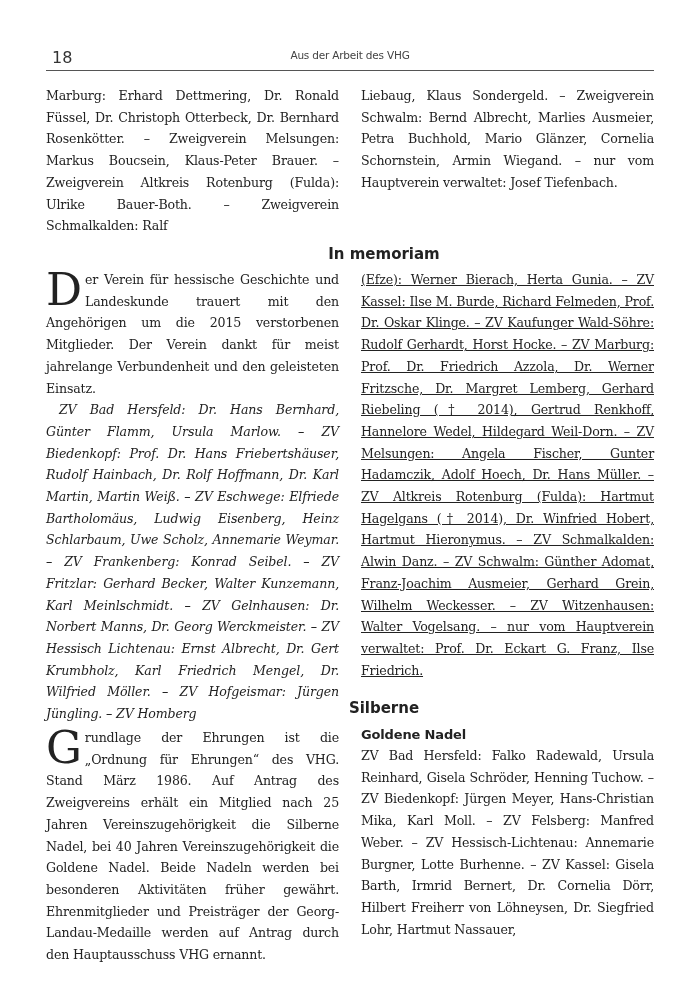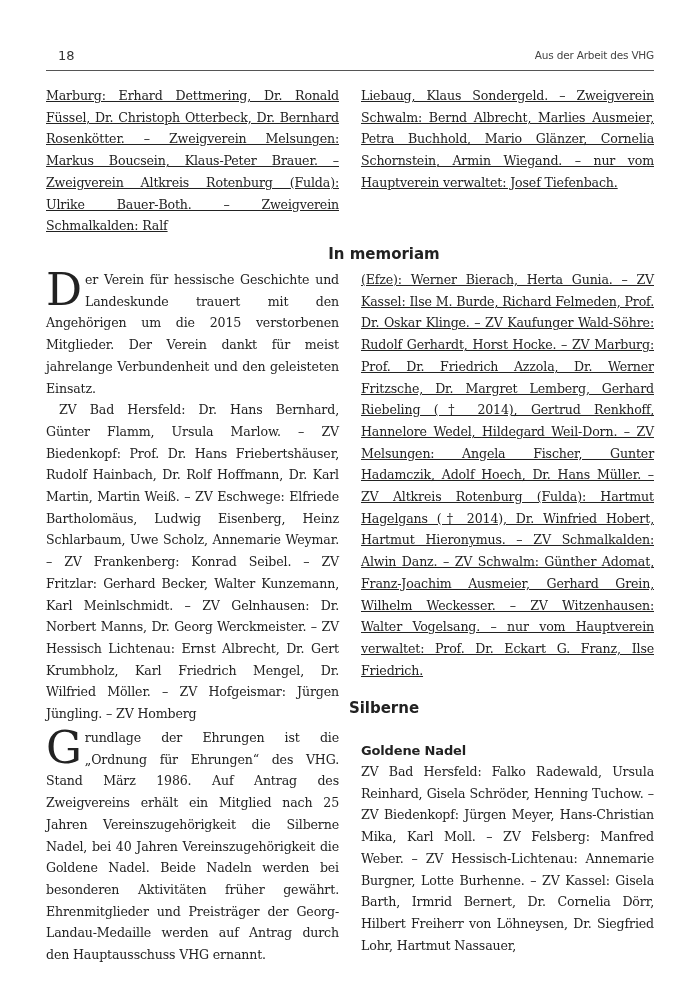--- a/index.html
+++ b/index.html
@@ -1,54 +1,54 @@
 <!DOCTYPE html>
 <html><head>
 <meta charset="utf-8">
 <style>
   html, body { margin: 0; padding: 0; background: #ffffff; }
   body { width: 700px; height: 988px; position: relative; overflow: hidden; color: #222; }
   .running-head { position: absolute; left: 46px; top: 48px; width: 608px; height: 22px; border-bottom: 1.3px solid #555; }
-  .page-num { position: absolute; left: 12px; top: 0; font-family: "DejaVu Sans", sans-serif; font-size: 13px; color: #333; }
-  .head-title { position: absolute; left: 0; right: 0; top: 1px; text-align: right; font-family: "DejaVu Sans", sans-serif; font-size: 10.5px; color: #444; letter-spacing: -0.2px; }
+  .page-num { position: absolute; left: 6px; top: 0; font-family: "DejaVu Sans", sans-serif; font-size: 16px; color: #333; }
+  .head-title { position: absolute; left: 0; right: 0; top: 1px; text-align: center; font-family: "DejaVu Sans", sans-serif; font-size: 10.5px; color: #444; letter-spacing: -0.2px; }
   .col { position: absolute; width: 293px; font-family: "DejaVu Serif", serif; font-size: 12.6px; line-height: 21.7px; text-align: justify; color: #222; letter-spacing: -0.15px; }
   .col p { margin: 0; }
-  .col p.indent { text-indent: 13px; }
+  .col p.indent { text-indent: 13px; font-style: italic; }
   .col-left { left: 46px; }
   .col-right { left: 361px; }
   .section-heading { position: absolute; left: 0; width: 700px; text-align: center; font-family: "DejaVu Sans", sans-serif; font-weight: bold; font-size: 15px; color: #222; margin-left: 34px; }
   .dropcap { float: left; font-family: "DejaVu Serif", serif; font-size: 45px; line-height: 37px; margin: 2px 3px 0 0; color: #222; }
   .subheading { font-family: "DejaVu Sans", sans-serif; font-weight: bold; font-size: 13px; line-height: 21px; color: #222; text-align: left; }
 </style>
 </head>
 <body>
 
 <div class="running-head">
   <span class="page-num">18</span>
   <div class="head-title">Aus der Arbeit des VHG</div>
 </div>
 
-<div class="col col-left" style="top:85px;text-decoration:underline;">
+<div class="col col-left" style="top:85px;">
   <p>Marburg: Erhard Dettmering, Dr. Ronald Füssel, Dr. Christoph Otterbeck, Dr. Bernhard Rosenkötter. – Zweigverein Melsungen: Markus Boucsein, Klaus-Peter Brauer. – Zweigverein Altkreis Rotenburg (Fulda): Ulrike Bauer-Both. – Zweigverein Schmalkalden: Ralf</p>
 </div>
-<div class="col col-right" style="top:85px;text-decoration:underline;">
+<div class="col col-right" style="top:85px;">
   <p>Liebaug, Klaus Sondergeld. – Zweigverein Schwalm: Bernd Albrecht, Marlies Ausmeier, Petra Buchhold, Mario Glänzer, Cornelia Schornstein, Armin Wiegand. – nur vom Hauptverein verwaltet: Josef Tiefenbach.</p>
 </div>
 
 <div class="section-heading" style="top:245px;">In memoriam</div>
 
 <div class="col col-left" style="top:269px;">
   <p><span class="dropcap">D</span><span>er Verein für hessische Geschichte und Landeskunde trauert mit den Angehörigen um die 2015 verstorbenen Mitglieder. Der Verein dankt für meist jahrelange Verbundenheit und den geleisteten Einsatz.</span></p>
   <p class="indent">ZV Bad Hersfeld: Dr. Hans Bernhard, Günter Flamm, Ursula Marlow. – ZV Biedenkopf: Prof. Dr. Hans Friebertshäuser, Rudolf Hainbach, Dr. Rolf Hoffmann, Dr. Karl Martin, Martin Weiß. – ZV Eschwege: Elfriede Bartholomäus, Ludwig Eisenberg, Heinz Schlarbaum, Uwe Scholz, Annemarie Weymar. – ZV Frankenberg: Konrad Seibel. – ZV Fritzlar: Gerhard Becker, Walter Kunzemann, Karl Meinlschmidt. – ZV Gelnhausen: Dr. Norbert Manns, Dr. Georg Werckmeister. – ZV Hessisch Lichtenau: Ernst Albrecht, Dr. Gert Krumbholz, Karl Friedrich Mengel, Dr. Wilfried Möller. – ZV Hofgeismar: Jürgen Jüngling. – ZV Homberg</p>
 </div>
 <div class="col col-right" style="top:269px;text-decoration:underline;">
   <p>(Efze): Werner Bierach, Herta Gunia. – ZV Kassel: Ilse M. Burde, Richard Felmeden, Prof. Dr. Oskar Klinge. – ZV Kaufunger Wald-Söhre: Rudolf Gerhardt, Horst Hocke. – ZV Marburg: Prof. Dr. Friedrich Azzola, Dr. Werner Fritzsche, Dr. Margret Lemberg, Gerhard Riebeling († 2014), Gertrud Renkhoff, Hannelore Wedel, Hildegard Weil-Dorn. – ZV Melsungen: Angela Fischer, Gunter Hadamczik, Adolf Hoech, Dr. Hans Müller. – ZV Altkreis Rotenburg (Fulda): Hartmut Hagelgans († 2014), Dr. Winfried Hobert, Hartmut Hieronymus. – ZV Schmalkalden: Alwin Danz. – ZV Schwalm: Günther Adomat, Franz-Joachim Ausmeier, Gerhard Grein, Wilhelm Weckesser. – ZV Witzenhausen: Walter Vogelsang. – nur vom Hauptverein verwaltet: Prof. Dr. Eckart G. Franz, Ilse Friedrich.</p>
 </div>
 
 <div class="section-heading" style="top:699px;">Silberne</div>
 
 <div class="col col-left" style="top:727px;">
   <p><span class="dropcap">G</span><span>rundlage der Ehrungen ist die „Ordnung für Ehrungen“ des VHG. Stand März 1986. Auf Antrag des Zweigvereins erhält ein Mitglied nach 25 Jahren Vereinszugehörigkeit die Silberne Nadel, bei 40 Jahren Vereinszugehörigkeit die Goldene Nadel. Beide Nadeln werden bei besonderen Aktivitäten früher gewährt. Ehrenmitglieder und Preisträger der Georg-Landau-Medaille werden auf Antrag durch den Hauptausschuss VHG ernannt.</span></p>
 </div>
-<div class="col col-right" style="top:724px;margin-top:16px;">
+<div class="col col-right" style="top:724px;">
   <div class="subheading">Goldene Nadel</div>
   <p>ZV Bad Hersfeld: Falko Radewald, Ursula Reinhard, Gisela Schröder, Henning Tuchow. – ZV Biedenkopf: Jürgen Meyer, Hans-Christian Mika, Karl Moll. – ZV Felsberg: Manfred Weber. – ZV Hessisch-Lichtenau: Annemarie Burgner, Lotte Burhenne. – ZV Kassel: Gisela Barth, Irmrid Bernert, Dr. Cornelia Dörr, Hilbert Freiherr von Löhneysen, Dr. Siegfried Lohr, Hartmut Nassauer,</p>
 </div>
 
 </body></html>

